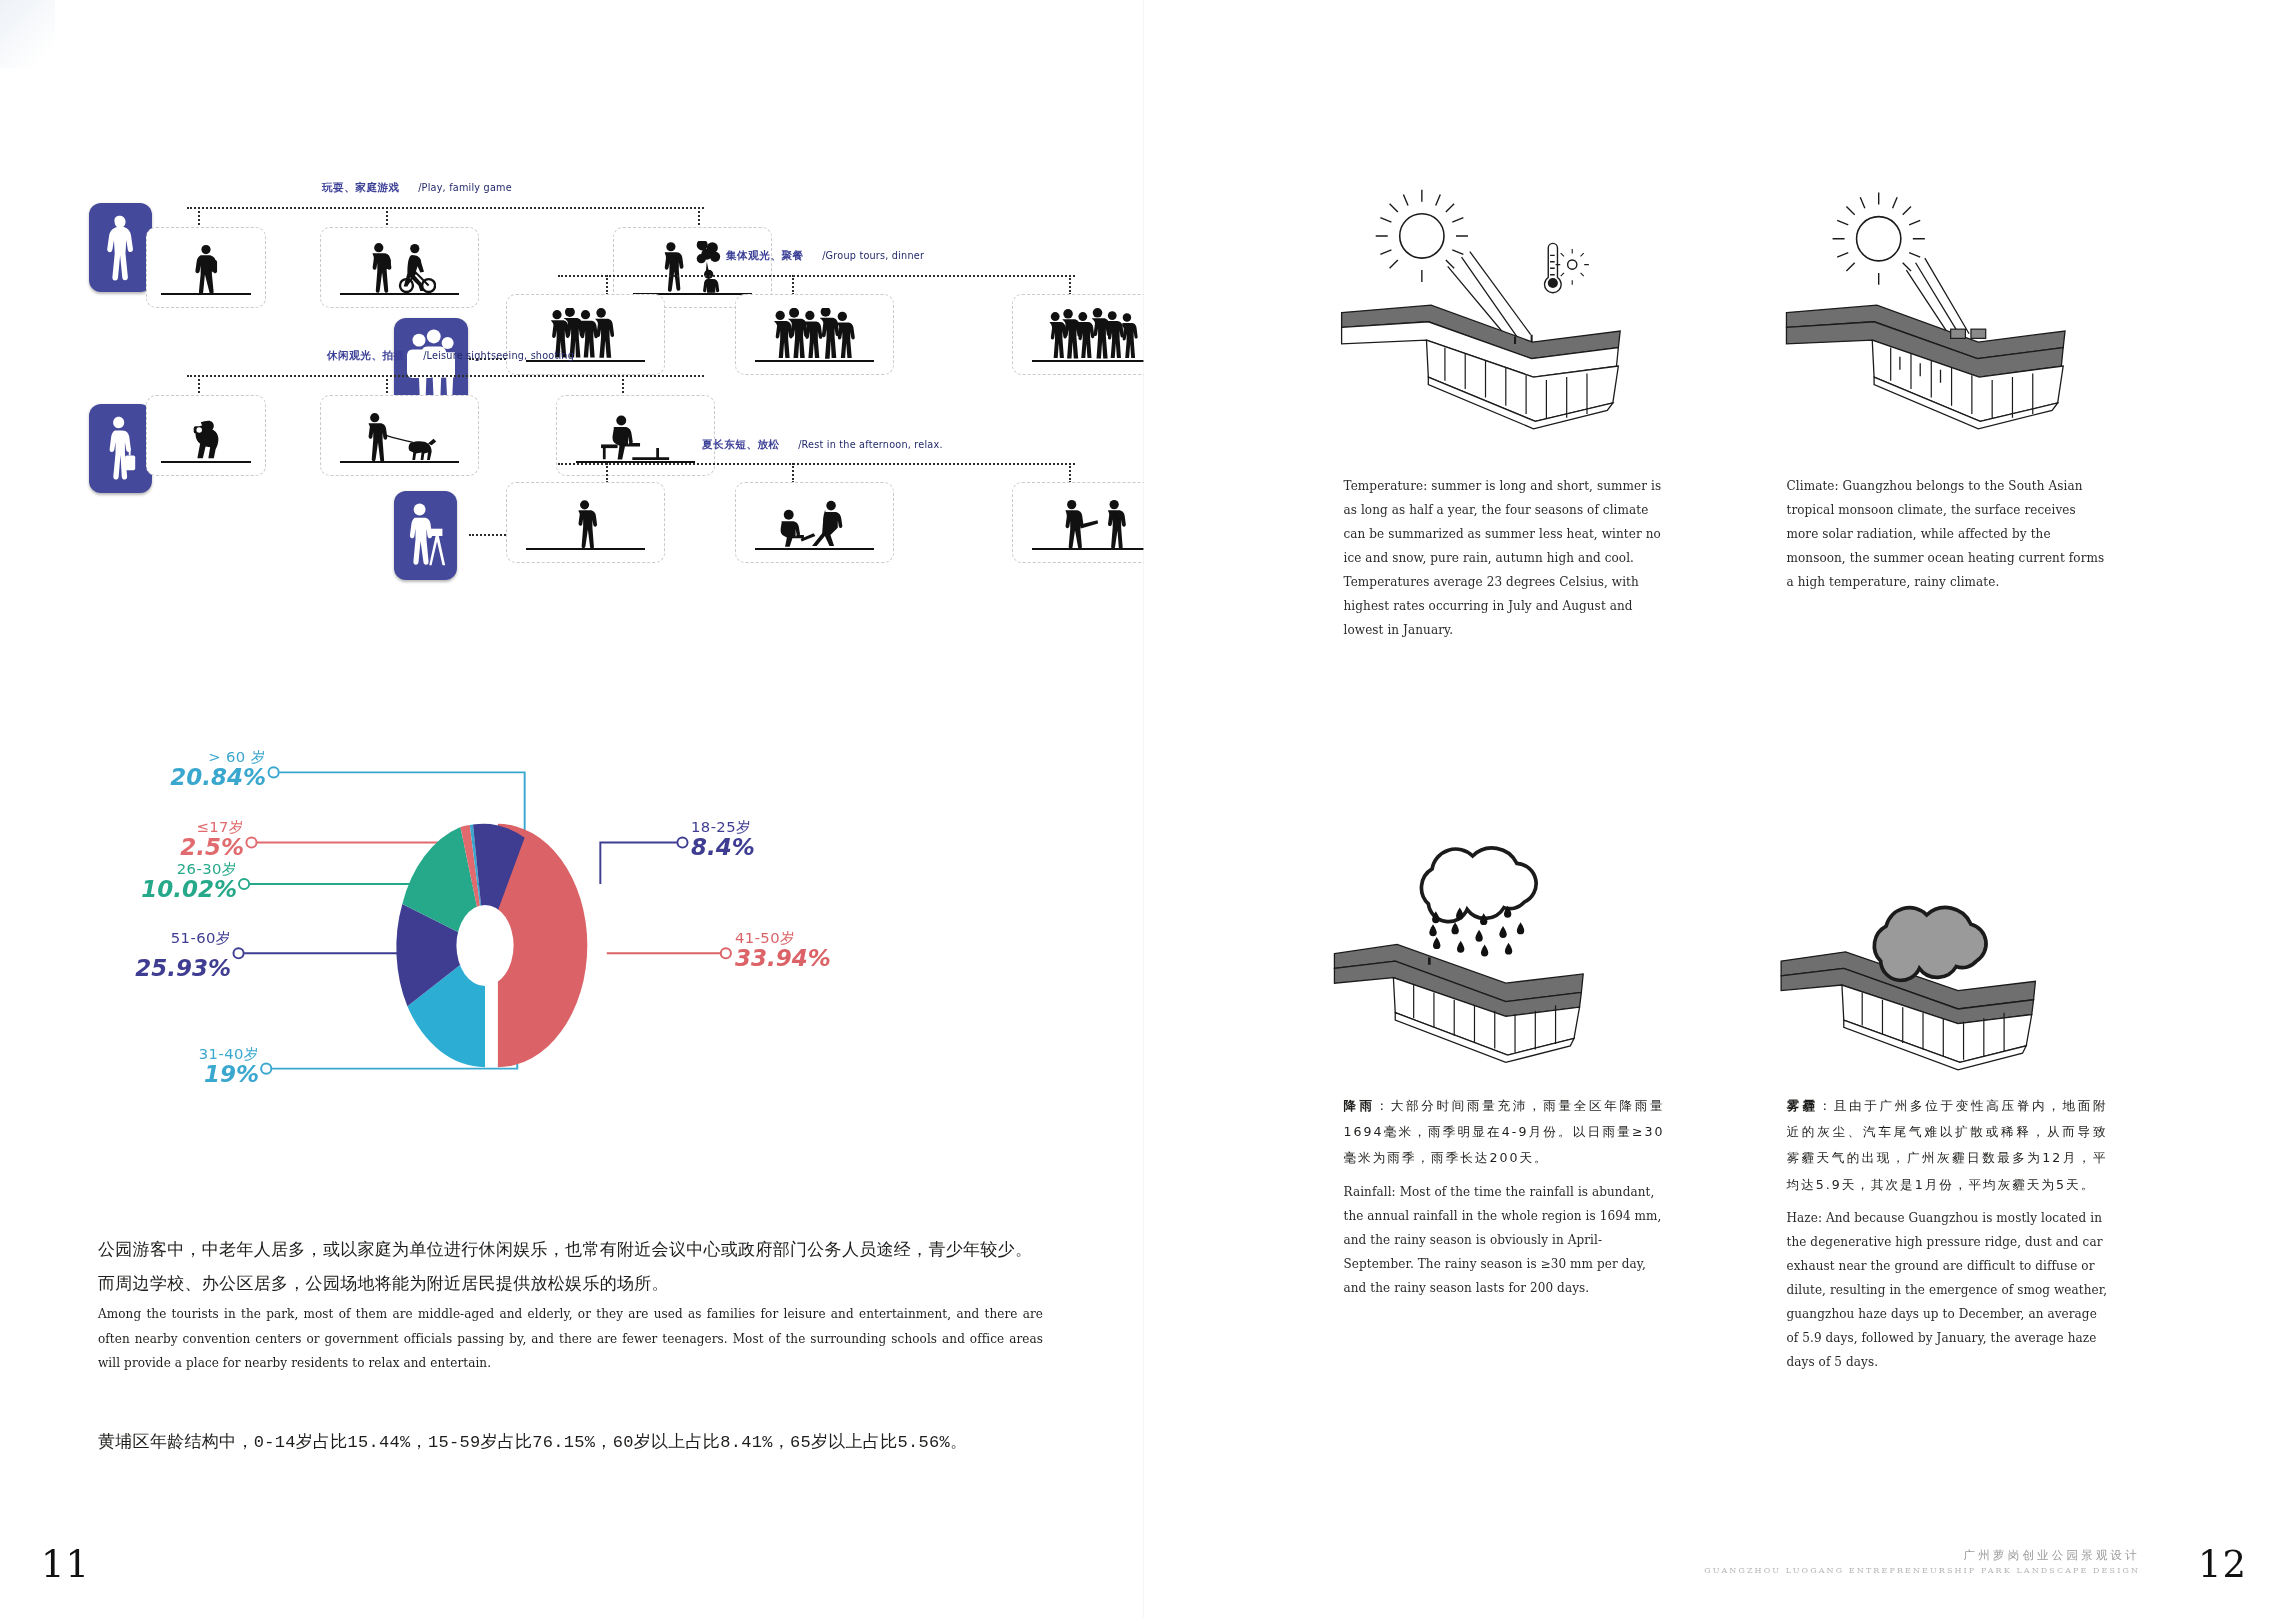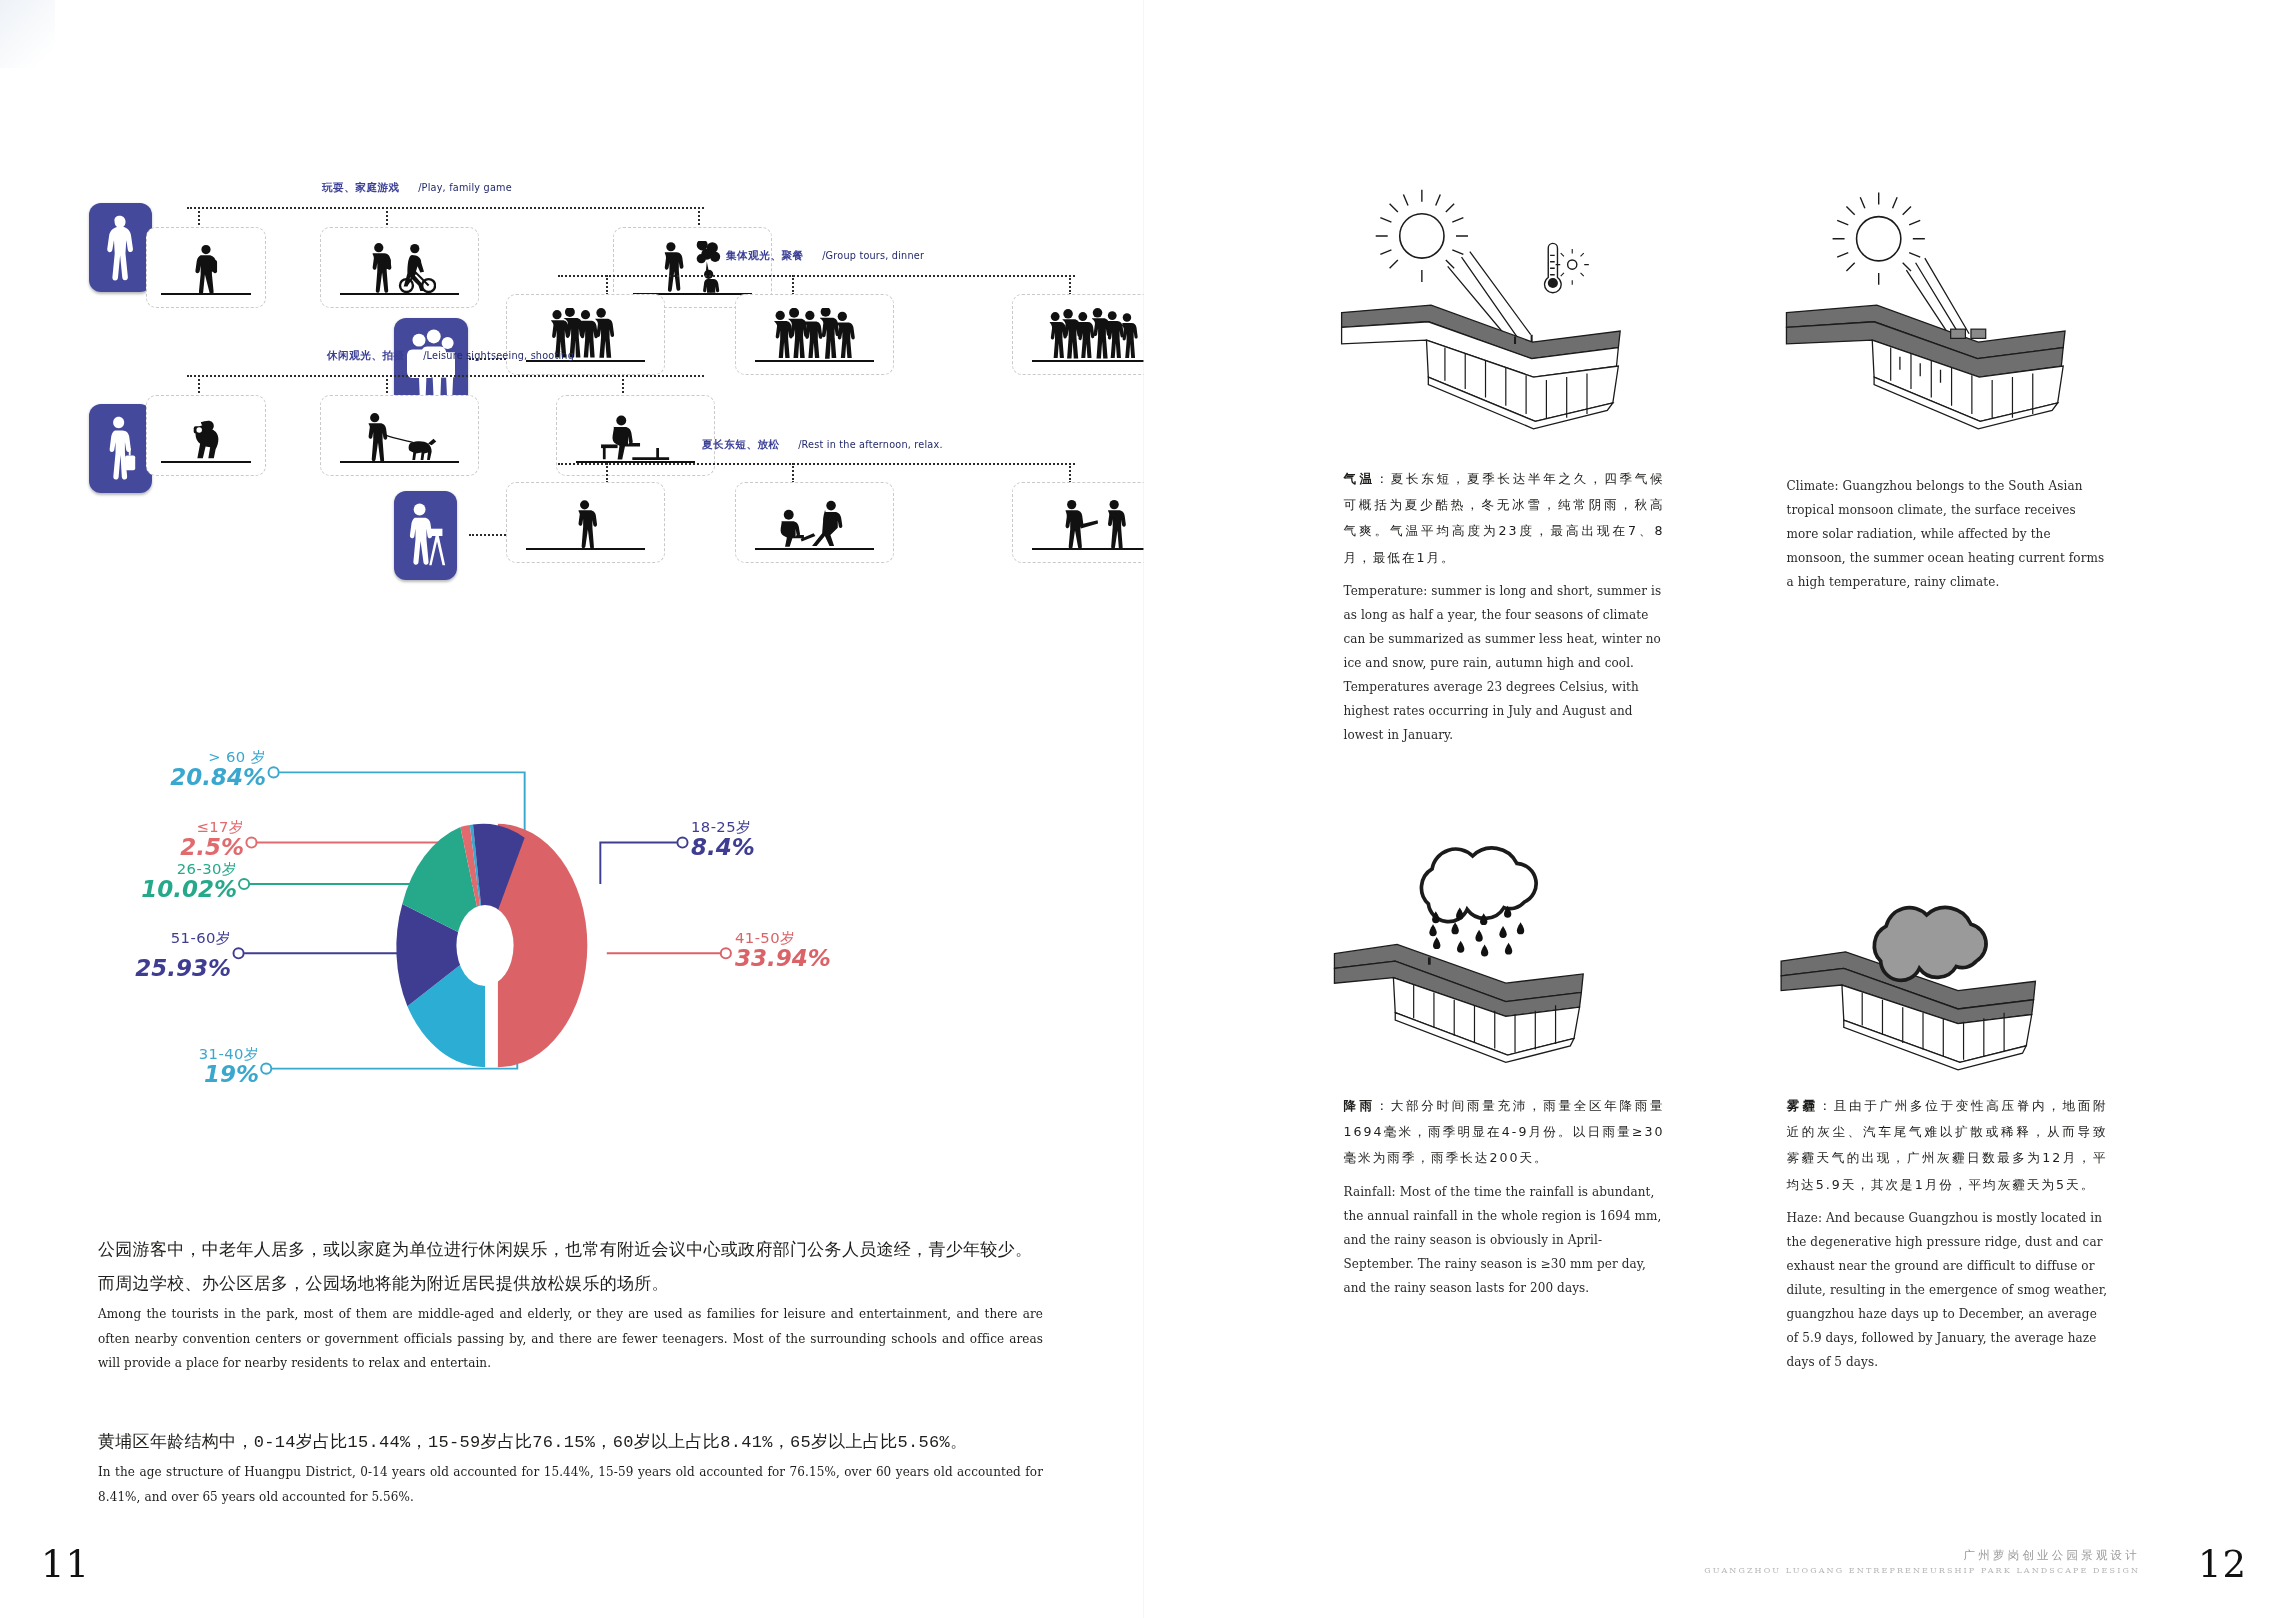--- a/index.html
+++ b/index.html
@@ -421,21 +421,20 @@
     </div>
   </div>
 
   <div class="para" style="left:98px;top:1234px;width:945px;">
     <div class="cn">公园游客中，中老年人居多，或以家庭为单位进行休闲娱乐，也常有附近会议中心或政府部门公务人员途经，青少年较少。而周边学校、办公区居多，公园场地将能为附近居民提供放松娱乐的场所。</div>
     <div class="en">Among the tourists in the park, most of them are middle-aged and elderly, or they are used as families for leisure and entertainment, and there are often nearby convention centers or government officials passing by, and there are fewer teenagers. Most of the surrounding schools and office areas will provide a place for nearby residents to relax and entertain.</div>
   </div>
 
   <div class="para" style="left:98px;top:1426px;width:945px;">
     <div class="cn">黄埔区年龄结构中，0-14岁占比15.44%，15-59岁占比76.15%，60岁以上占比8.41%，65岁以上占比5.56%。</div>
-    <div class="en">In the age structure of Huangpu District, 0-14 years old accounted for 15.44%, 15-59 years old accounted for 76.15%, over 60 years old accounted for 8.41%, and over 65 years old accounted for 5.56%.</div>
   </div>
 
   <div class="folio" id="folio-left">11</div>
 </div>
 
 <div class="spine"></div>
 
 <div class="page page-right">
 
   <div class="climate-cell" style="left:181px;top:185px;">
@@ -464,21 +463,20 @@
           <path d="M110 168 L226 208 L318 196 L312 236 L228 256 L112 208 Z" fill="#ffffff" stroke="#1b1b1b" stroke-width="1.4"></path>
           <path d="M112 208 L228 256 L312 236 L306 244 L226 264 L112 216 Z" fill="#ffffff" stroke="#1b1b1b" stroke-width="1.4"></path>
           <g stroke="#1b1b1b" stroke-width="1.3" fill="none">
             <path d="M130 176v36M152 183v38M174 190v40M196 198v41M218 206v42M240 211v42M262 208v44M284 204v44"></path>
           </g>
           <path d="M206 164 v8 M224 162 v8" stroke="#1b1b1b" stroke-width="2.2"></path>
         </g>
       </svg>
     </div>
     <div class="ctext" style="left:18.5px;top:281px;">
-      <div class="cn"><b>气温</b><span>：</span><span>夏长东短，夏季长达半年之久，四季气候可概括为夏少酷热，冬无冰雪，纯常阴雨，秋高气爽。气温平均高度为23度，最高出现在7、8月，最低在1月。</span></div>
       <div class="en">Temperature: summer is long and short, summer is as long as half a year, the four seasons of climate can be summarized as summer less heat, winter no ice and snow, pure rain, autumn high and cool. Temperatures average 23 degrees Celsius, with highest rates occurring in July and August and lowest in January.</div>
     </div>
   </div>
 
   <div class="climate-cell" style="left:624px;top:185px;">
     <div class="illu" style="left:0;top:0;">
       <svg width="369" height="268" viewBox="0 0 400 290">
         <g fill="none" stroke="#1b1b1b" stroke-width="1.7">
           <circle cx="120" cy="58" r="24"></circle>
           <g stroke-width="1.5">

